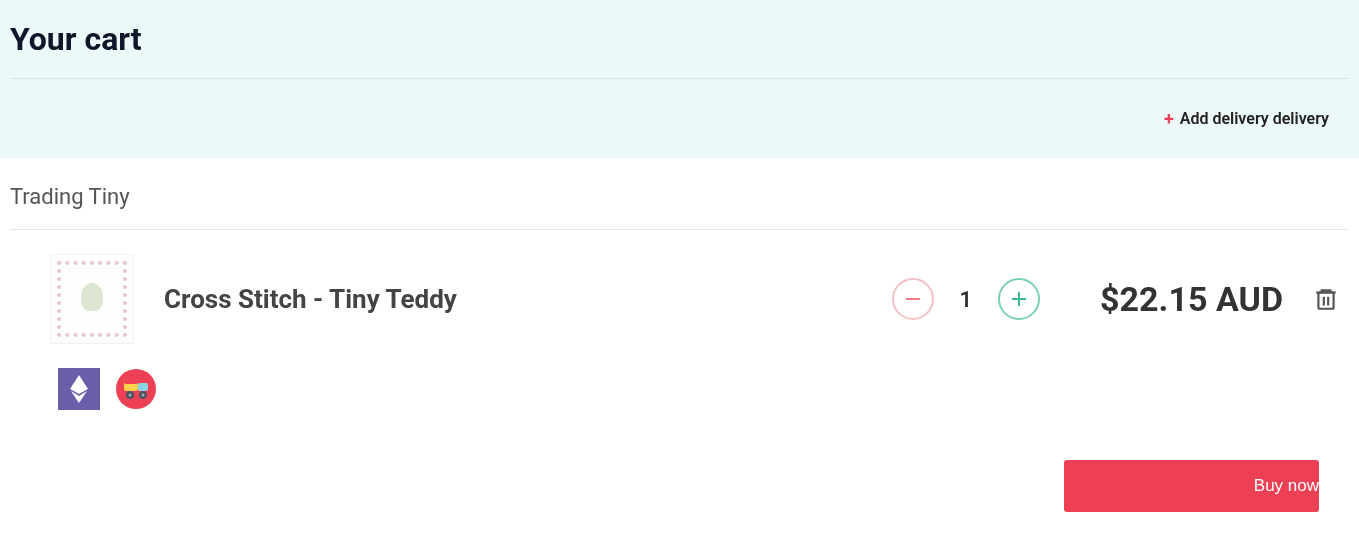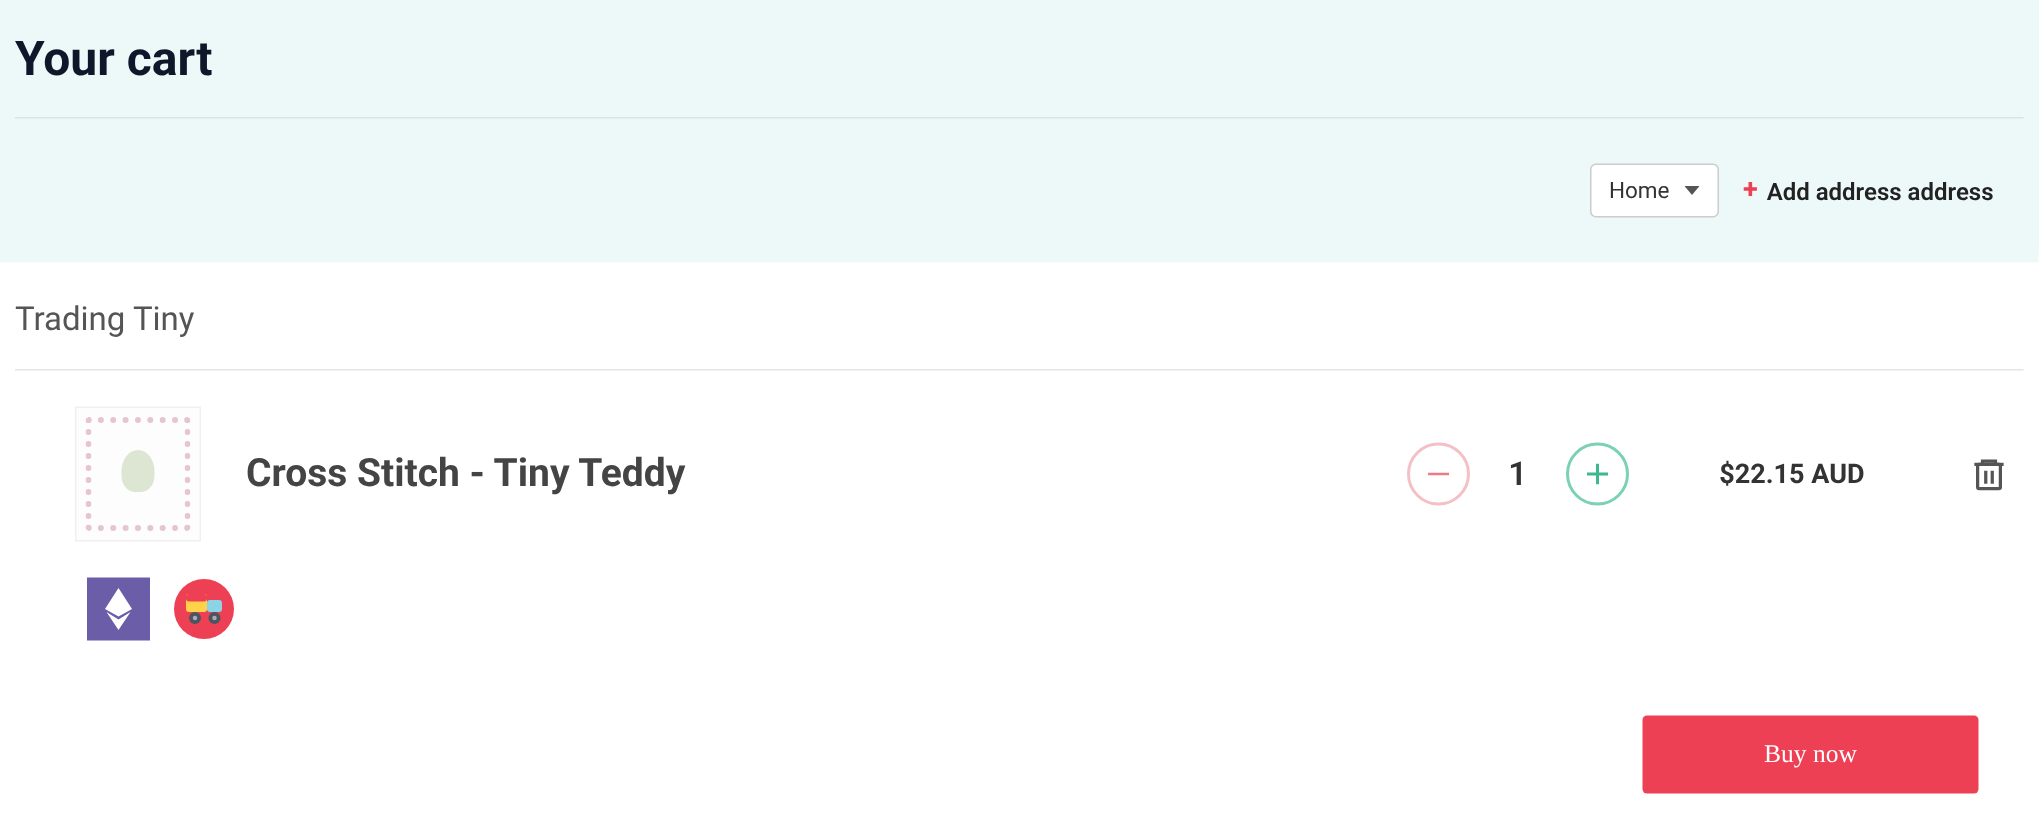--- a/index.html
+++ b/index.html
@@ -137,24 +137,23 @@
     color: #3eb890;
   }
   .qty-val {
     font-size: 22px;
     font-weight: 600;
     color: #333;
     min-width: 12px;
     text-align: center;
   }
   .price {
-    font-size: 18px;
-    font-weight: 700;
-    color: #333;
-    margin-right: 40px;
+    font-size: 34px;
+    font-weight: 700;
+    color: #333;
     white-space: nowrap;
   }
   .trash {
     width: 26px; height: 26px;
     cursor: pointer;
     flex-shrink: 0;
   }
   .trash svg { display: block; }
   .badge-row {
     display: flex;
@@ -182,42 +181,37 @@
     display: flex;
     justify-content: flex-end;
     padding: 20px 30px 30px 10px;
   }
   .buy-btn {
     background: #ee4054;
     color: #fff;
     border: none;
     border-radius: 3px;
     padding: 16px 0;
-    width: 224px;
+    width: 255px;
     font-size: 17px;
     font-weight: 500;
     cursor: pointer;
-    text-align: center;
-    font-family: Liberation Serif, serif;
+    text-align: right;
   }
 </style>
 </head>
 <body>
 
 <div class="header-band">
   <h1 class="page-title">Your cart</h1>
   <hr class="title-rule">
   <div class="delivery-row">
-    <div class="dropdown">
-      <span>Home</span>
-      <span class="caret-down"></span>
-    </div>
     <div class="add-address">
       <span class="plus-red">+</span>
-      <span>Add address address</span>
+      <span>Add delivery delivery</span>
     </div>
   </div>
 </div>
 
 <div class="cart-body">
   <div class="vendor-name">Trading Tiny</div>
   <hr class="sep">
 
   <div class="item-row">
     <div class="thumb"></div>

